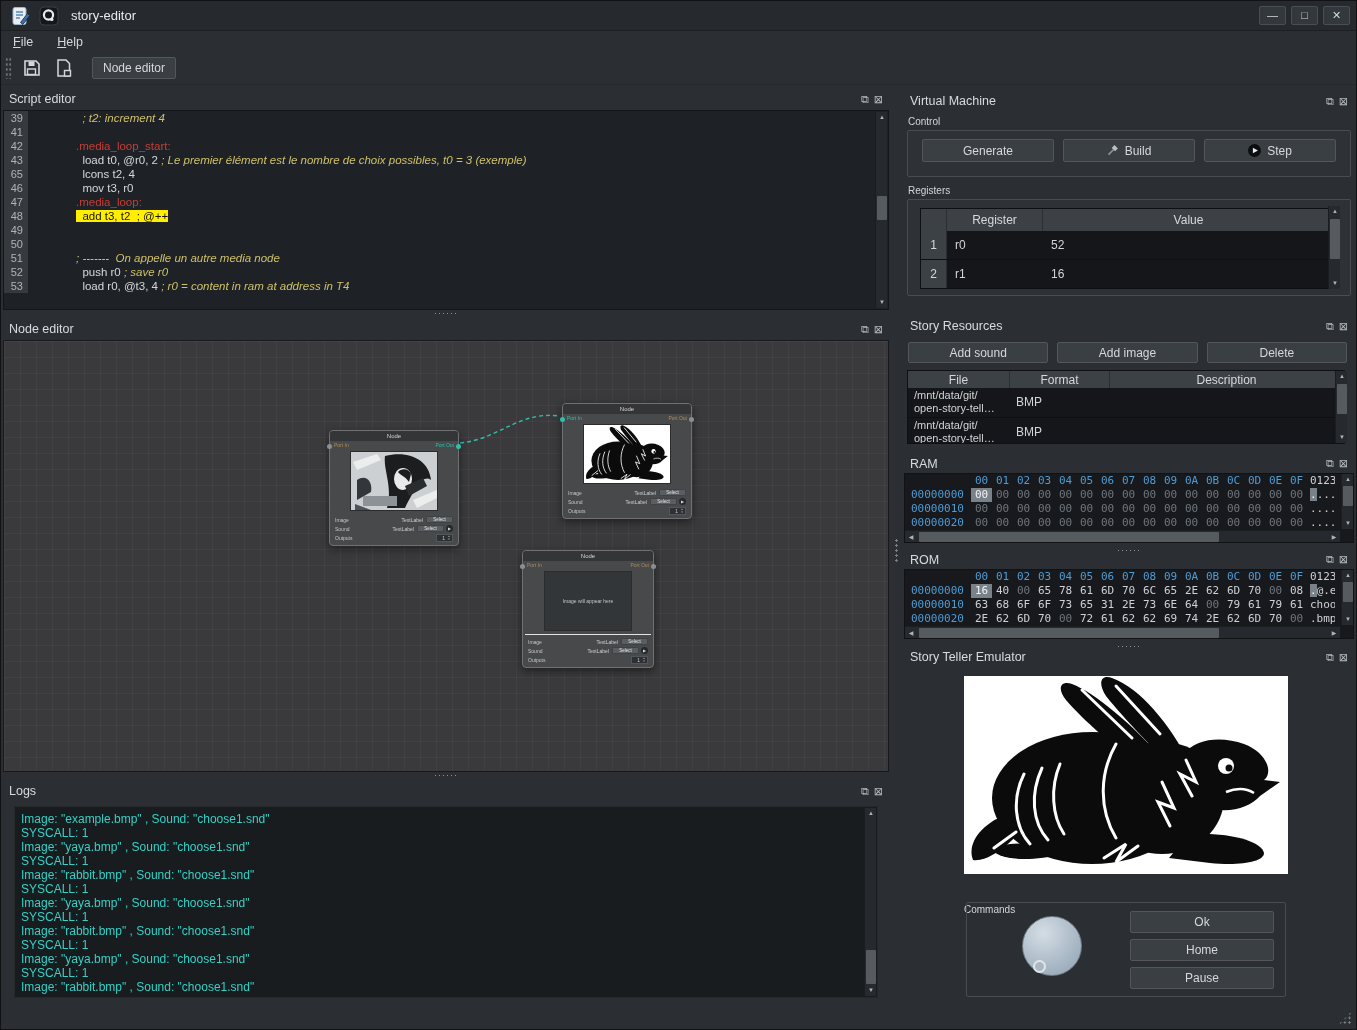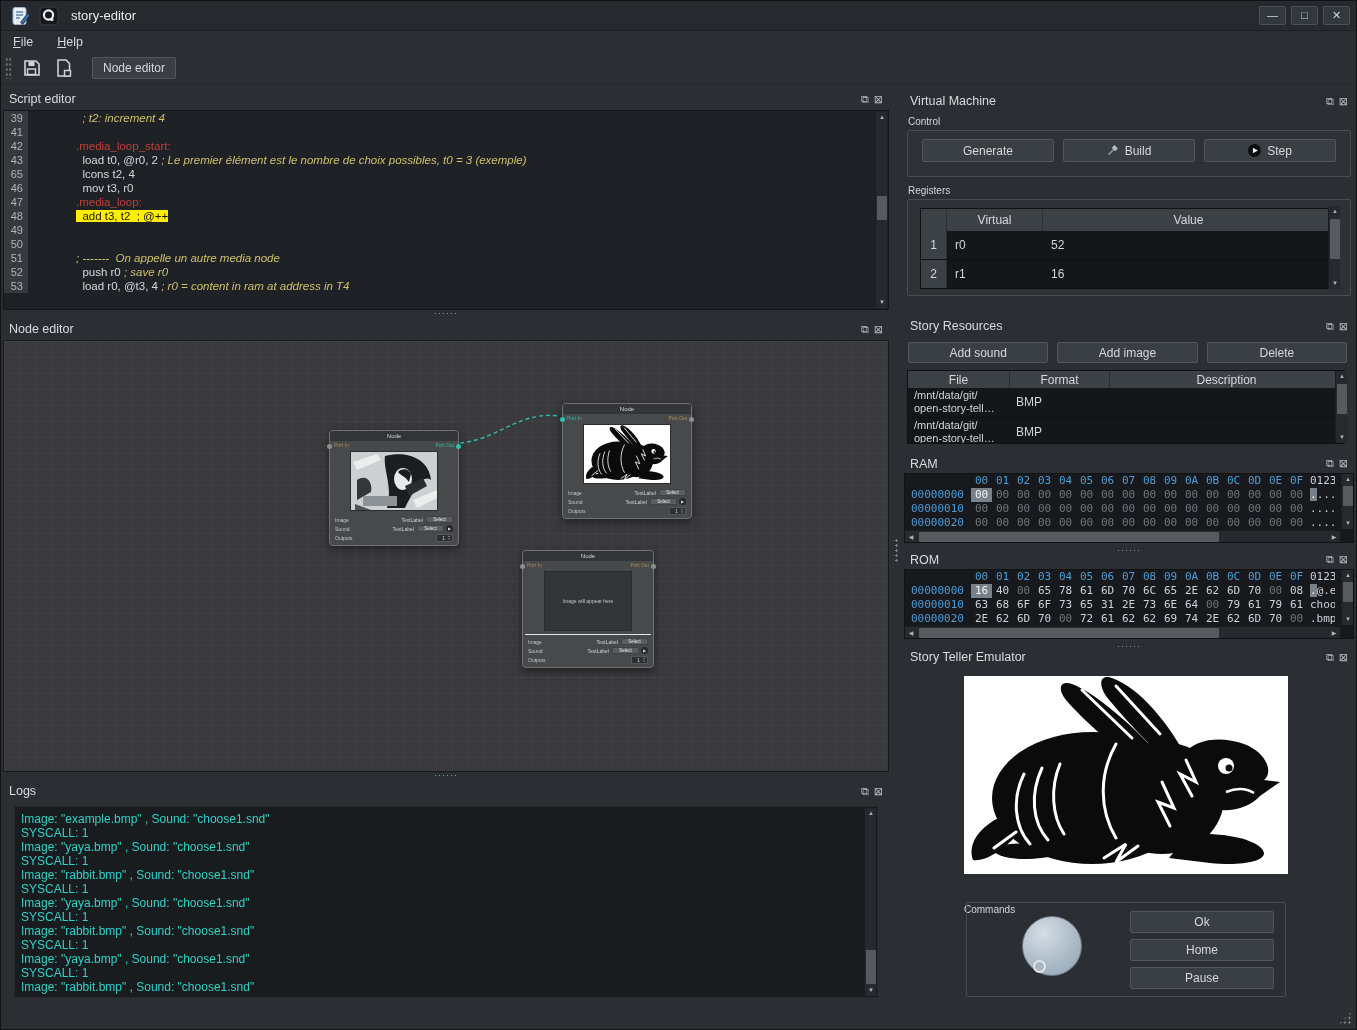--- a/index.html
+++ b/index.html
@@ -469,21 +469,21 @@
               </svg>
               <span>Step</span>
               </button>
           </div>
         </div>
         <div class="grp-label" style="margin-top:8px">Registers</div>
         <div class="grpbox" style="height:97px">
           <div class="tbl" style="position:absolute;left:12px;top:8px;width:416px;height:81px;overflow:hidden">
             <div class="thead">
               <span class="th" style="width:26px"></span>
-              <span class="th" style="width:96px">Virtual</span>
+              <span class="th" style="width:96px">Register</span>
               <span class="th" style="flex:1">Value</span>
             </div>
             <div id="reg-rows">
                 <div class="trow">
                   <span class="tnum">1</span>
                   <span class="tcell" style="width: 96px;">r0</span>
                   <span class="tcell" style="flex: 1 1 0%;">52</span>
                 </div>
                 <div class="trow">
                   <span class="tnum">2</span>

